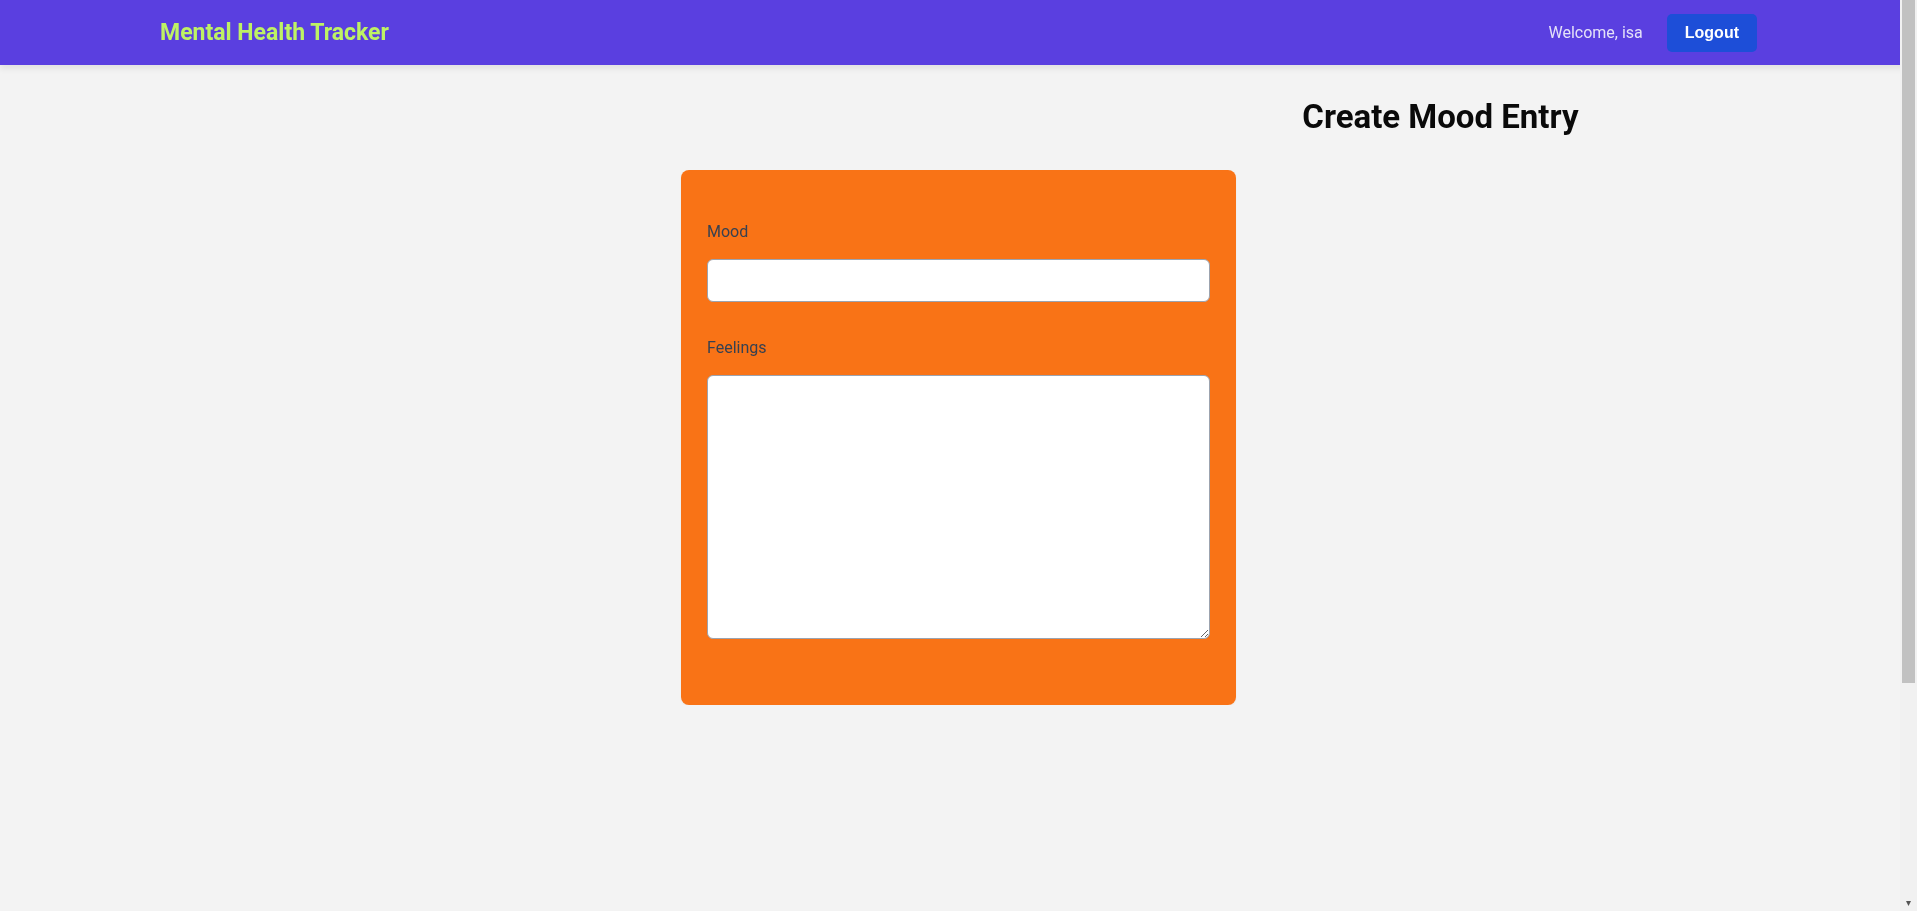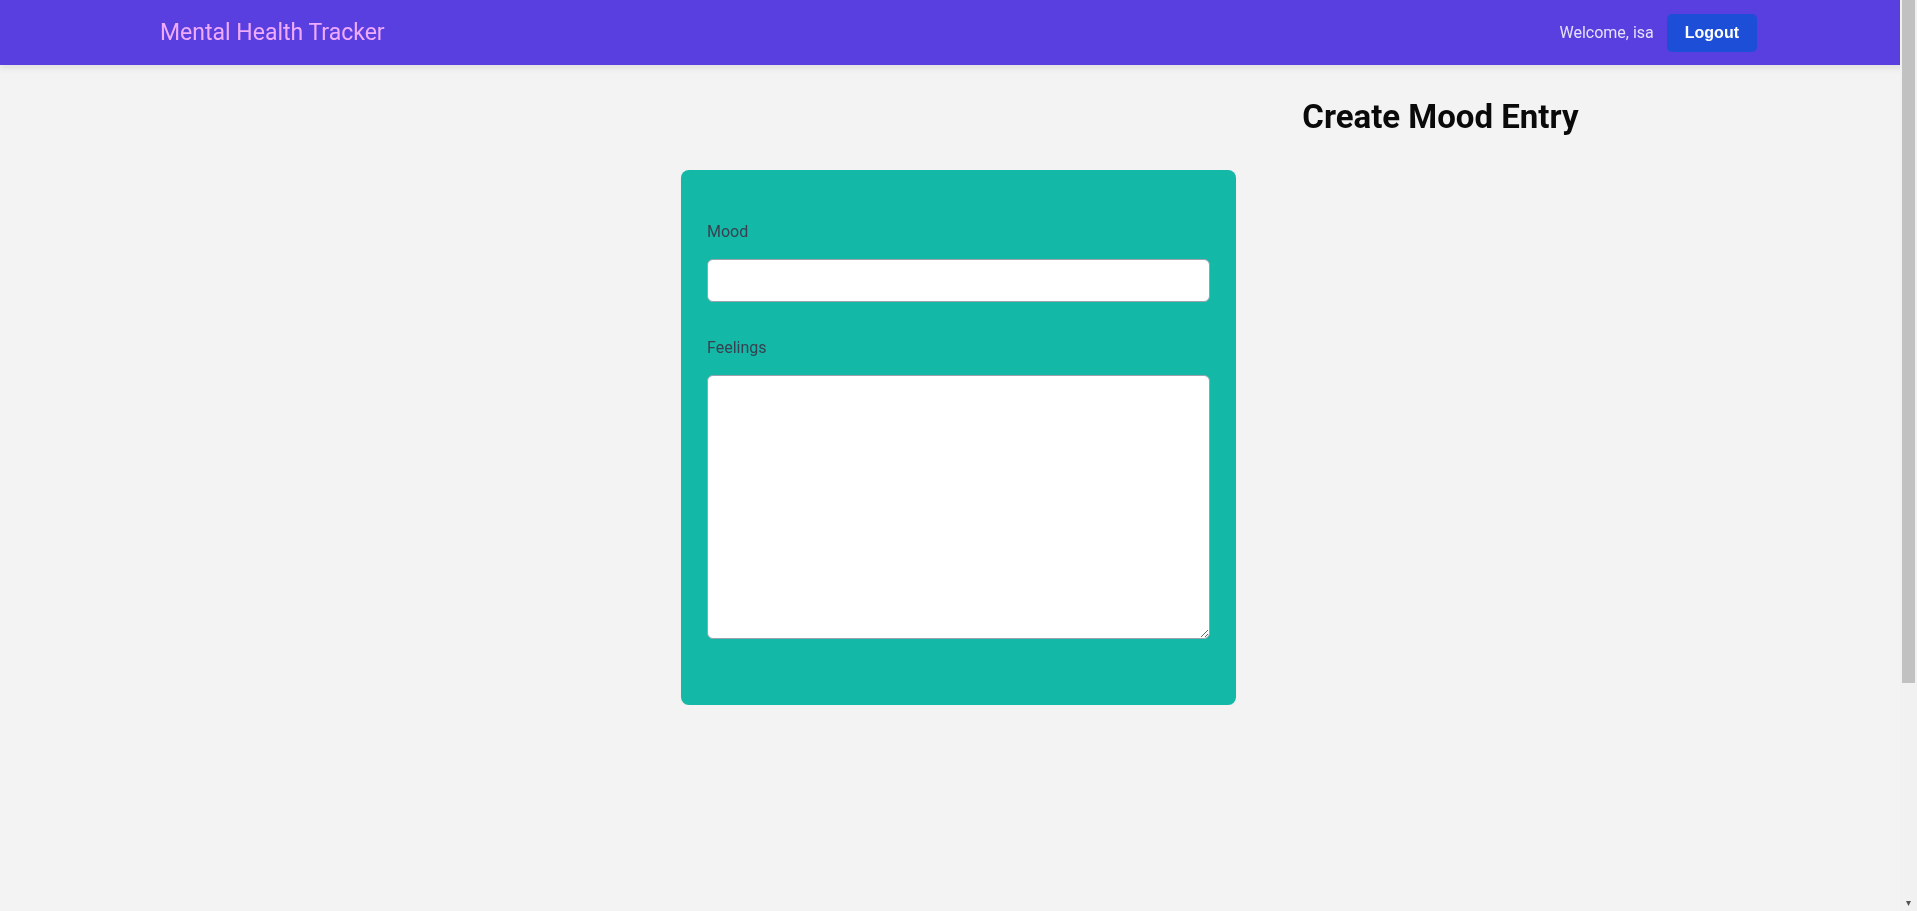--- a/index.html
+++ b/index.html
@@ -23,27 +23,27 @@
       box-shadow: 0 4px 6px rgba(0,0,0,0.07);
       position: relative;
     }
     .header-left {
       display: flex;
       align-items: center;
       padding-left: 120px;
     }
     .app-title {
       font-size: 23px;
-      font-weight: 400;
-      color: #f0abfc;
+      font-weight: 700;
+      color: #bef264;
     }
     .header-right {
       display: flex;
       align-items: center;
-      gap: 13px;
+      gap: 24px;
       padding-right: 120px;
     }
     .welcome-text {
       font-size: 16px;
       color: #e4e1f8;
       font-weight: 400;
     }
     .logout-btn {
       background-color: #1d4ed8;
       color: #ffffff;
@@ -61,21 +61,21 @@
     }
     .page-title {
       text-align: right;
       font-size: 33px;
       font-weight: 700;
       color: #0a0a0a;
       margin-top: 32px;
       margin-bottom: 34px;
     }
     .card {
-      background-color: #14b8a6;
+      background-color: #f97316;
       max-width: 555px;
       margin: 0 auto;
       border-radius: 8px;
       padding: 52px 26px 26px 26px;
       box-shadow: 0 1px 2px rgba(0,0,0,0.05);
     }
     .form-group {
       margin-bottom: 36px;
     }
     .form-label {

